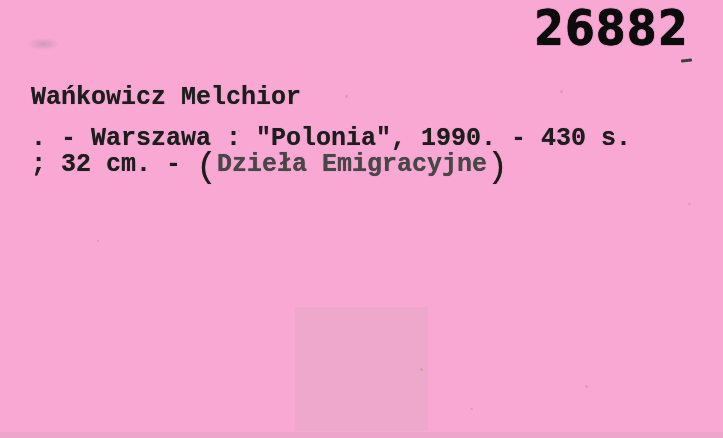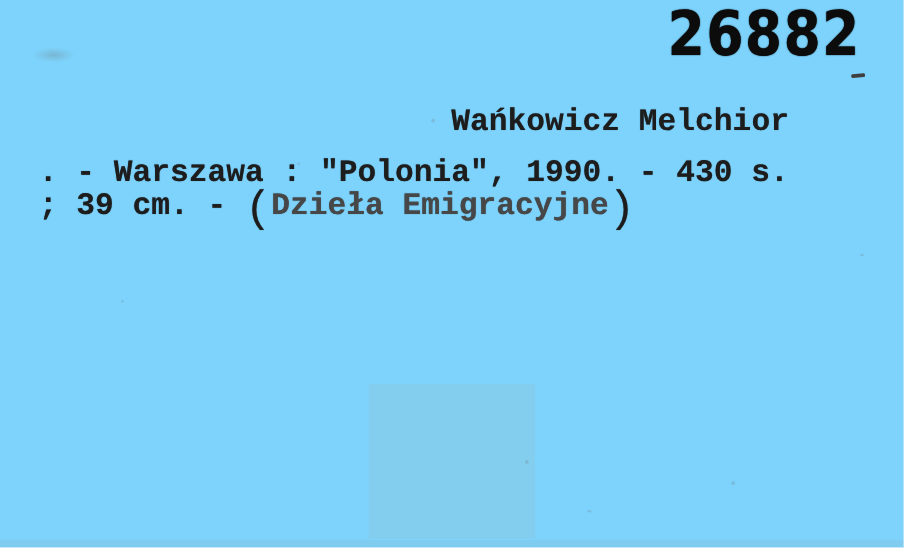--- a/index.html
+++ b/index.html
@@ -1,21 +1,21 @@
 <!DOCTYPE html>
 <html><head>
 <meta charset="utf-8">
 <style>
   html, body { margin: 0; padding: 0; background: #ffffff; }
 
   .card {
     position: relative;
     width: 723px;
     height: 438px;
-    background: #7dd3fc;
+    background: #f9a8d4;
     overflow: hidden;
     font-family: "Liberation Mono", "DejaVu Sans Mono", monospace;
   }
 
   
   .stamp {
     position: absolute;
     left: 534px;
     top: 4px;
     font-family: "DejaVu Sans", "Liberation Sans", sans-serif;
@@ -36,21 +36,20 @@
     top: 85px;
     font-size: 25px;
     font-weight: 700;
     color: #1d1d1d;
     text-shadow: 0 0 0.7px rgba(30,30,30,0.7);
   }
   .heading {
     white-space: pre;
     line-height: 26px;
     margin-bottom: 15px;
-    text-align: right;
   }
   .line {
     white-space: pre;
     line-height: 26px;
   }
   .big-paren {
     font-size: 35px;
     line-height: 0;
     vertical-align: -6px;
     font-weight: 400;
@@ -104,21 +103,21 @@
 <div class="card">
 
   <div class="stamp">26882</div>
 
   <div class="dash-artifact"></div>
   <div class="smudge-topleft"></div>
 
   <div class="entry">
     <div class="heading">Wańkowicz Melchior</div>
     <div class="line">. - Warszawa : "Polonia", 1990. - 430 s.</div>
-    <div class="line"><span>; 39 cm. - </span><span class="big-paren">(</span><span class="series">Dzieła Emigracyjne</span><span class="big-paren">)</span></div>
+    <div class="line"><span>; 32 cm. - </span><span class="big-paren">(</span><span class="series">Dzieła Emigracyjne</span><span class="big-paren">)</span></div>
   </div>
 
   <div class="patch"></div>
   <div class="bottom-strip"></div>
 
   <div class="speck" style="left:345px;top:95px;width:3px;height:3px;"></div>
   <div class="speck" style="left:560px;top:90px;width:3px;height:3px;"></div>
   <div class="speck" style="left:238px;top:130px;width:2px;height:2px;"></div>
   <div class="speck" style="left:420px;top:368px;width:3px;height:3px;"></div>
   <div class="speck" style="left:470px;top:408px;width:3px;height:2px;"></div>

